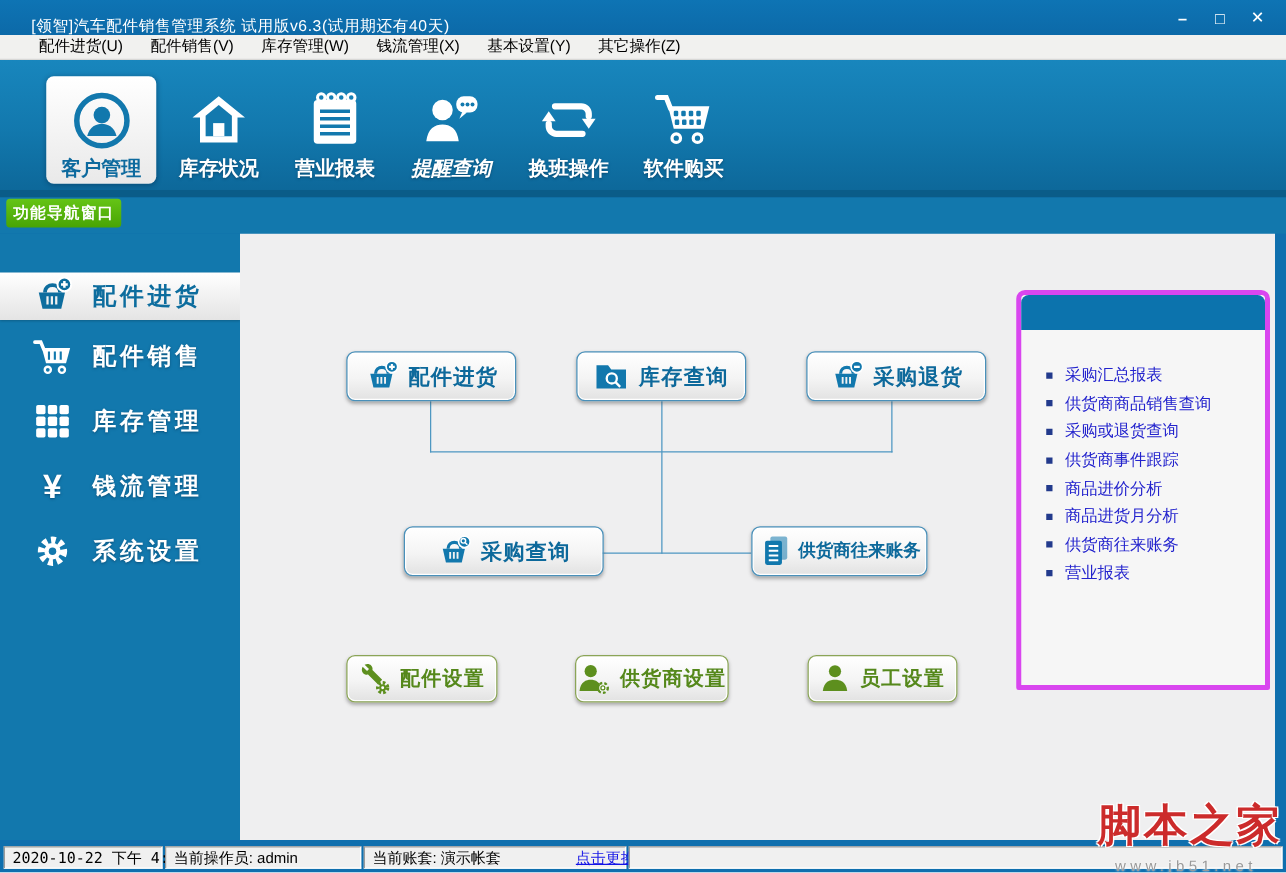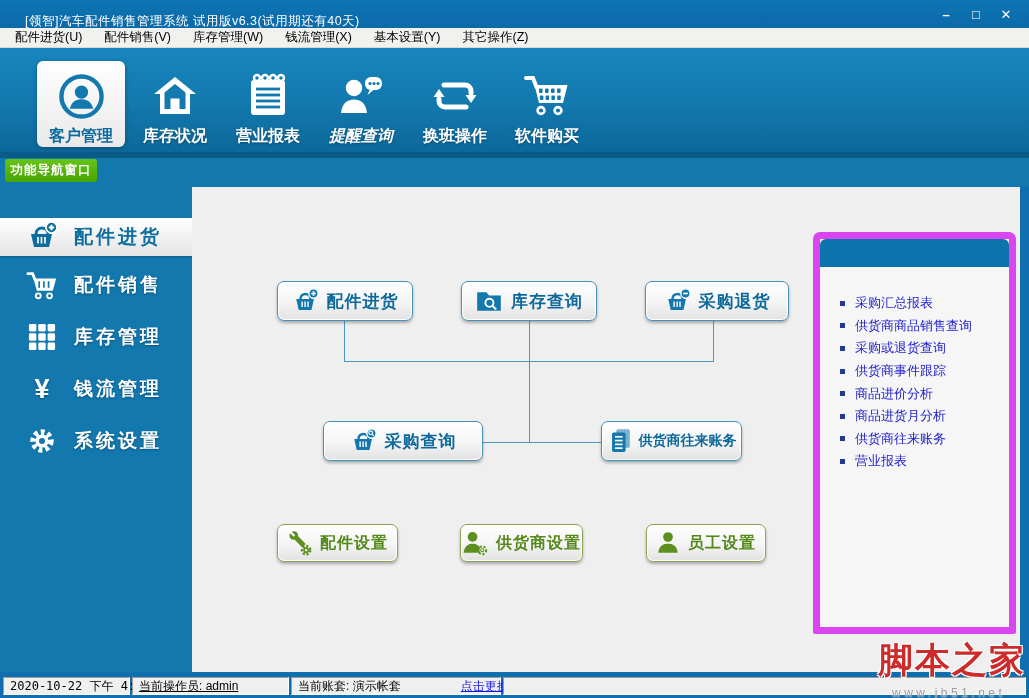--- a/index.html
+++ b/index.html
@@ -12,21 +12,21 @@
   }
   
   .titlebar{position:absolute;left:0;top:0;width:1029px;height:43px;
     background:linear-gradient(#0e74b4,#0b64a2);display:flex;align-items:center;}
   .titlebar .title{color:#fff;font-size:12.5px;margin-left:25px;letter-spacing:.5px;}
   .win-controls{position:absolute;right:12px;top:0;height:28px;display:flex;align-items:center;gap:8px;}
   .win-btn{color:#fff;font-size:13px;width:22px;height:20px;display:flex;align-items:center;justify-content:center;cursor:default;}
   .win-btn.min{font-weight:bold;}
   
   .menubar{position:absolute;left:0;top:28px;width:1029px;height:20px;background:#f1f1ef;
-    border-bottom:1px solid #d8d8d6;display:flex;align-items:center;padding-left:4px;}
+    border-bottom:1px solid #d8d8d6;display:flex;align-items:center;padding-left:20px;}
   .menu-item{font-size:12.5px;color:#000;padding:2px 11px;cursor:default;}
   
   .toolbar{position:absolute;left:0;top:48px;width:1029px;height:104px;
     background:linear-gradient(#1886bd 0%,#1278ad 55%,#0d689a 100%);}
   .tool-item{position:absolute;top:13px;width:88px;height:86px;display:flex;flex-direction:column;
     align-items:center;justify-content:flex-end;cursor:pointer;}
   .tool-item .ticon{height:58px;display:flex;align-items:center;justify-content:center;}
   .tool-item .tlabel{font-size:16px;font-weight:bold;color:#fff;line-height:22px;
     text-shadow:0 1px 2px rgba(0,40,70,.55);white-space:nowrap;}
   .tool-item.selected{background:linear-gradient(#ffffff,#e9e9e9);border-radius:6px;
@@ -55,22 +55,22 @@
   .fbtn{position:absolute;height:40px;border-radius:7px;display:flex;align-items:center;justify-content:center;
     gap:8px;cursor:pointer;background:linear-gradient(#ffffff 0%,#f4f4f4 55%,#e2e2e2 100%);
     box-shadow:0 2px 3px rgba(70,70,70,.4), inset 0 0 0 1px #fff;}
   .fbtn.blue{border:1.5px solid #4a90b9;color:#0d699b;}
   .fbtn.blue .flabel{font-size:17px;font-weight:bold;letter-spacing:1px;white-space:nowrap;}
   .fbtn.blue.wide .flabel{font-size:14px;letter-spacing:0;}
   .fbtn.green{border:1.5px solid #8ba557;color:#55881b;}
   .fbtn.green .flabel{font-size:16px;font-weight:bold;letter-spacing:1px;white-space:nowrap;}
   .conn{position:absolute;background:#4e97c1;}
   
-  .qpanel{position:absolute;left:621px;top:45px;width:203px;height:402px;background:#f6f6f6;
-    border:7px solid #d946ef;border-radius:7px 7px 2px 2px;}
+  .qpanel{position:absolute;left:621px;top:45px;width:203px;height:320px;background:#f6f6f6;
+    border:4px solid #d946ef;border-radius:7px 7px 2px 2px;}
   .qpanel .qheader{height:28px;background:#0c73ad;border-radius:6px 6px 0 0;}
   .qpanel ul{list-style:none;margin:0;padding:25px 0 0 0;}
   .qpanel li{height:22.6px;display:flex;align-items:center;cursor:pointer;}
   .qbullet{width:5px;height:5px;background:#223a8c;margin-left:20px;flex:none;}
   .qtext{margin-left:10px;font-size:13px;color:#2323cd;white-space:nowrap;}
   
   .statusrow{position:absolute;left:0;top:677px;width:1029px;height:18px;}
   .scell{position:absolute;top:0;height:18px;background:#f0f0f0;border:1px solid;
     border-color:#9b9b9b #ffffff #ffffff #9b9b9b;display:flex;align-items:center;
     font-size:12px;color:#000;padding-left:6px;white-space:nowrap;}
@@ -443,21 +443,21 @@
             <span class="qtext">营业报表</span>
           </li>
       </ul>
     </div>
   </div>
 
   <div class="statusrow">
     <div class="scell" style="left:3px;width:127px;">
       <span class="mono">2020-10-22 下午 4:57:19</span>
     </div>
-    <div class="scell" style="left:132px;width:157px;text-decoration:underline;">
+    <div class="scell" style="left:132px;width:157px;">
       <span>当前操作员: admin</span>
     </div>
     <div class="scell" style="left:291px;width:210px;">
       <span>当前账套: 演示帐套</span>
       <span class="s-link">点击更换账套</span>
     </div>
     <div class="scell" style="left:503px;width:523px;"></div>
   </div>
 
   <div class="watermark">

